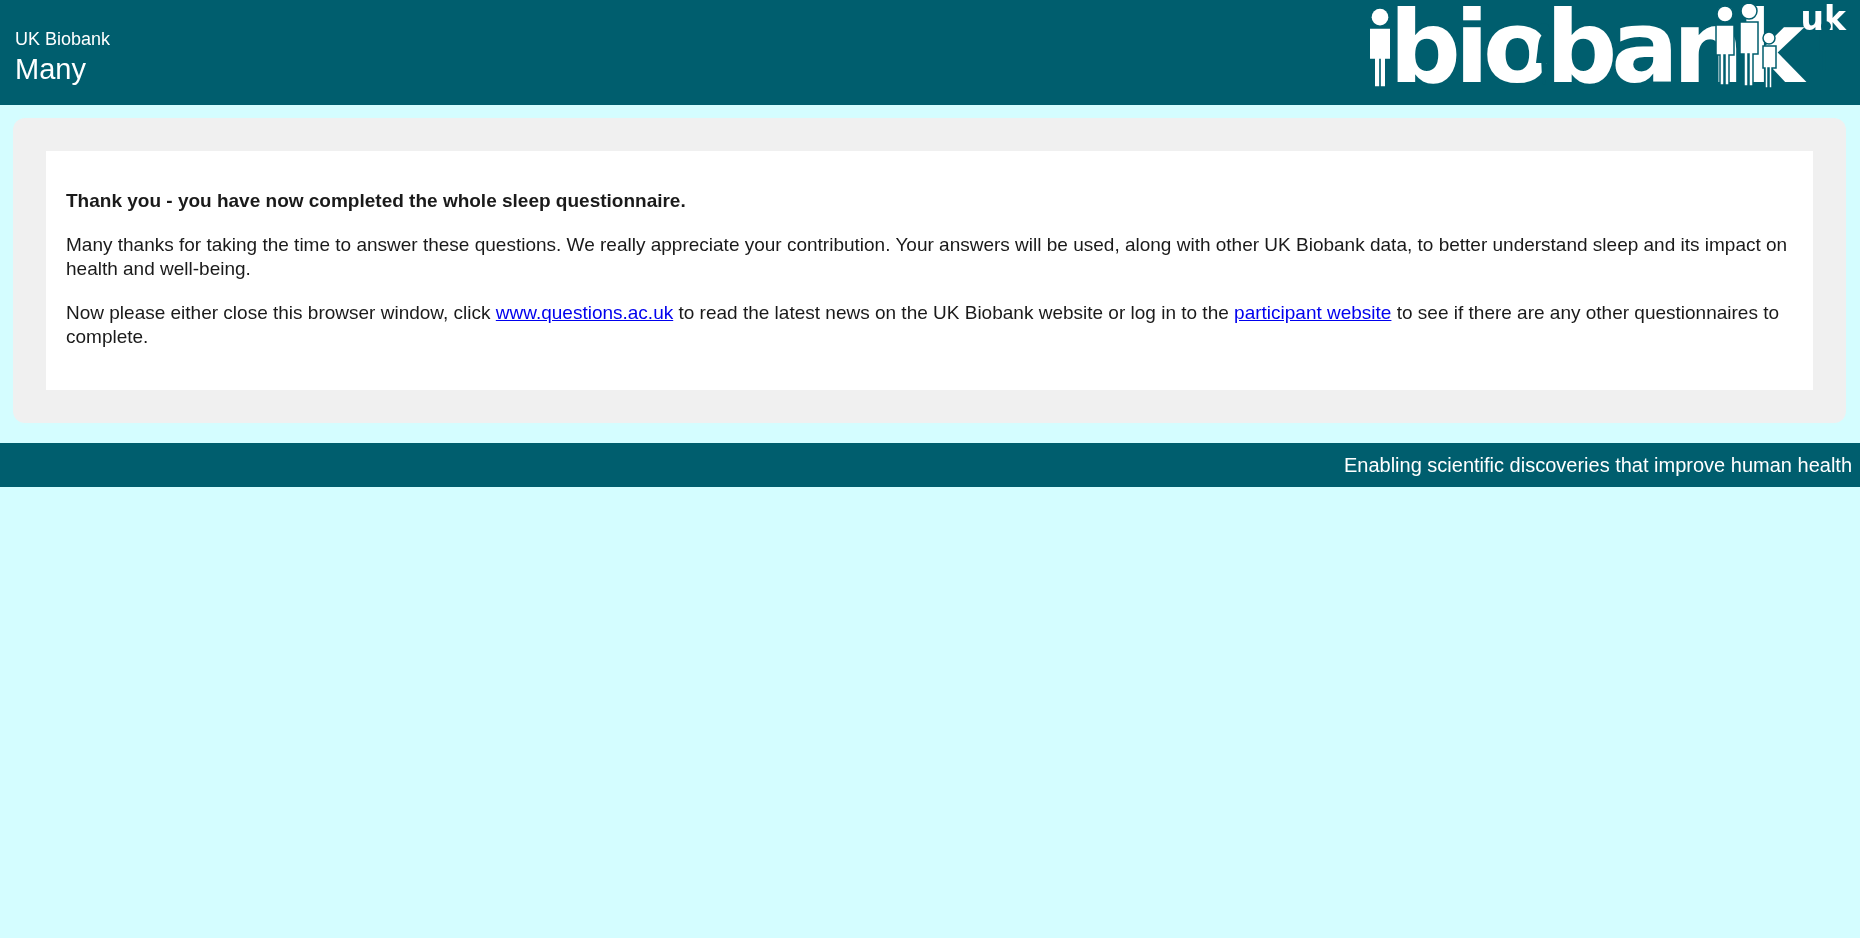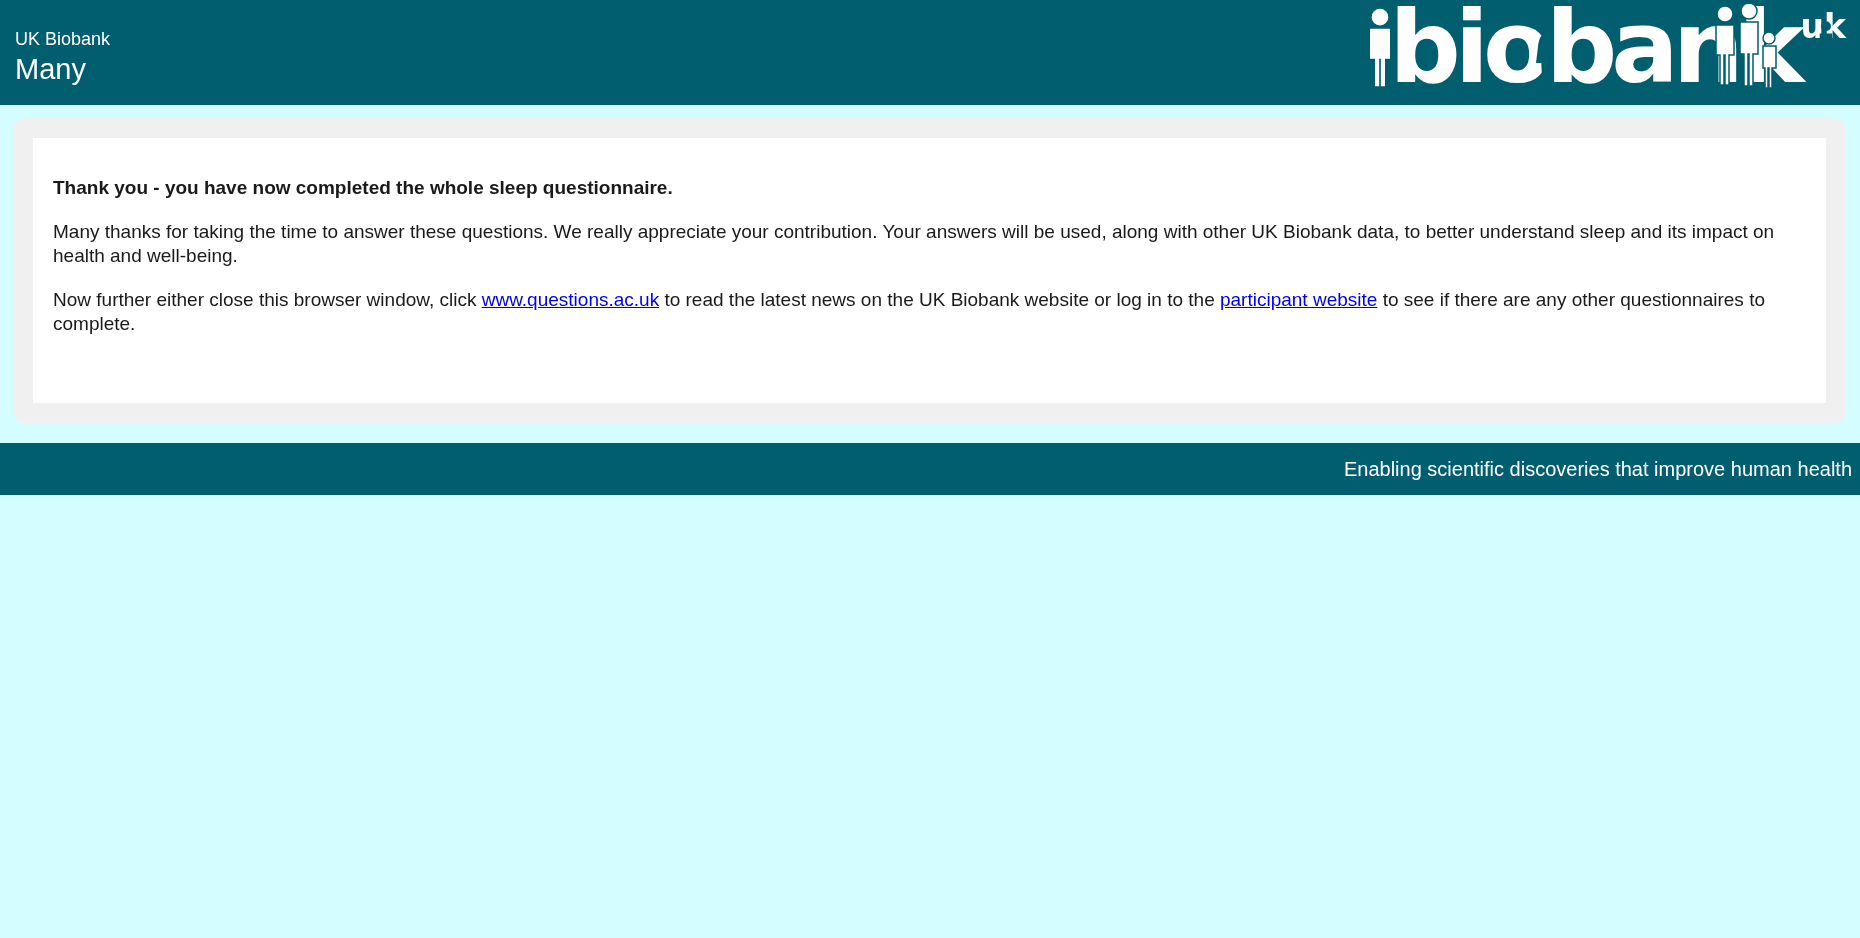--- a/index.html
+++ b/index.html
@@ -51,37 +51,37 @@
     letter-spacing:-6px;
     line-height:108px;
     color:#ffffff;
     position:relative;
   }
   .logo-sup{
     font-family:"DejaVu Sans","Liberation Sans",sans-serif;
     font-weight:bold;
     font-size:33px;
     line-height:33px;
-    margin-top:16px;
+    margin-top:8px;
     margin-left:2px;
     color:#ffffff;
   }
   .silhouette{position:absolute;pointer-events:none;}
   .sil-left{left:-24px;bottom:14px;width:30px;height:80px;}
   .sil-o{left:144px;bottom:16px;width:22px;height:64px;}
   .sil-group{left:322px;bottom:12px;width:70px;height:86px;}
   .sil-k{left:428px;bottom:30px;width:18px;height:52px;}
 
   
   .content-panel{
     position:absolute;left:13px;right:14px;top:118px;
     height:305px;
     background:var(--panel_bg);
     border-radius:12px;
-    padding:20px;
+    padding:33px;
   }
   .completion-card{
     background:var(--card_bg);
     height:100%;
     padding:38px 20px 20px 20px;
     overflow:hidden;
   }
   .completion-card p{
     margin:0 0 20px 0;
     font-size:19px;
@@ -92,21 +92,21 @@
   }
   .completion-card a{
     color:var(--link);
     text-decoration:underline;
     cursor:pointer;
   }
 
   
   .footer-bar{
     position:absolute;left:0;right:0;top:443px;
-    height:52px;
+    height:44px;
     background:var(--teal);
     display:flex;
     align-items:center;
     justify-content:flex-end;
     padding-right:8px;
   }
   .footer-tagline{
     color:#ffffff;
     font-size:20px;
   }
@@ -148,19 +148,19 @@
       </svg>
     </div>
     <span class="logo-sup">uk</span>
   </div>
 </header>
 
 <main class="content-panel">
   <section class="completion-card">
     <p class="card-heading">Thank you - you have now completed the whole sleep questionnaire.</p>
     <p>Many thanks for taking the time to answer these questions. We really appreciate your contribution. Your answers will be used, along with other UK Biobank data, to better understand sleep and its impact on health and well-being.</p>
-    <p><span>Now further either close this browser window, click </span><a href="#">www.questions.ac.uk</a><span> to read the latest news on the UK Biobank website or log in to the </span><a href="#">participant website</a><span> to see if there are any other questionnaires to complete.</span></p>
+    <p><span>Now please either close this browser window, click </span><a href="#">www.questions.ac.uk</a><span> to read the latest news on the UK Biobank website or log in to the </span><a href="#">participant website</a><span> to see if there are any other questionnaires to complete.</span></p>
   </section>
 </main>
 
 <footer class="footer-bar">
   <span class="footer-tagline">Enabling scientific discoveries that improve human health</span>
 </footer>
 
 </body></html>

